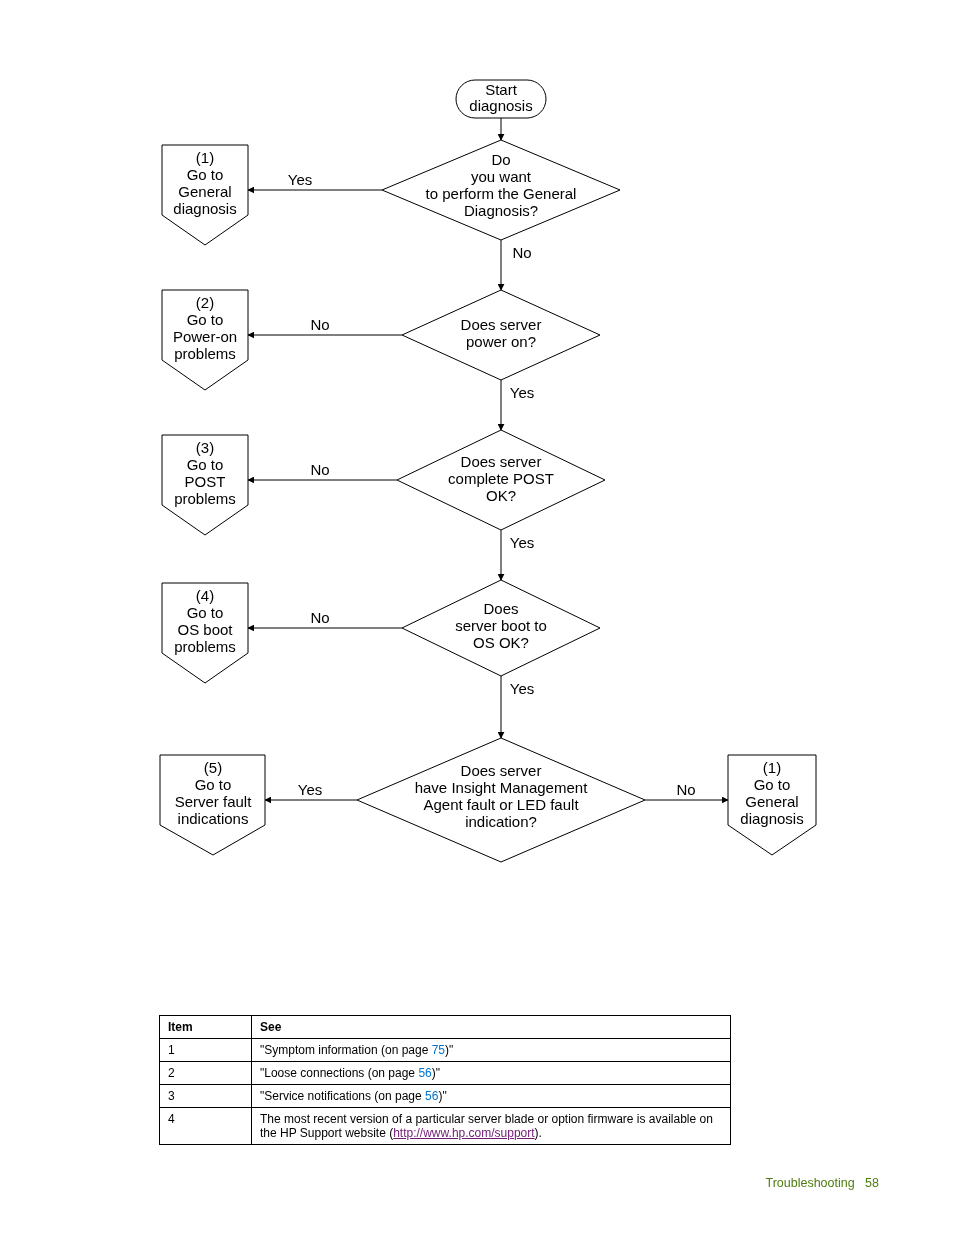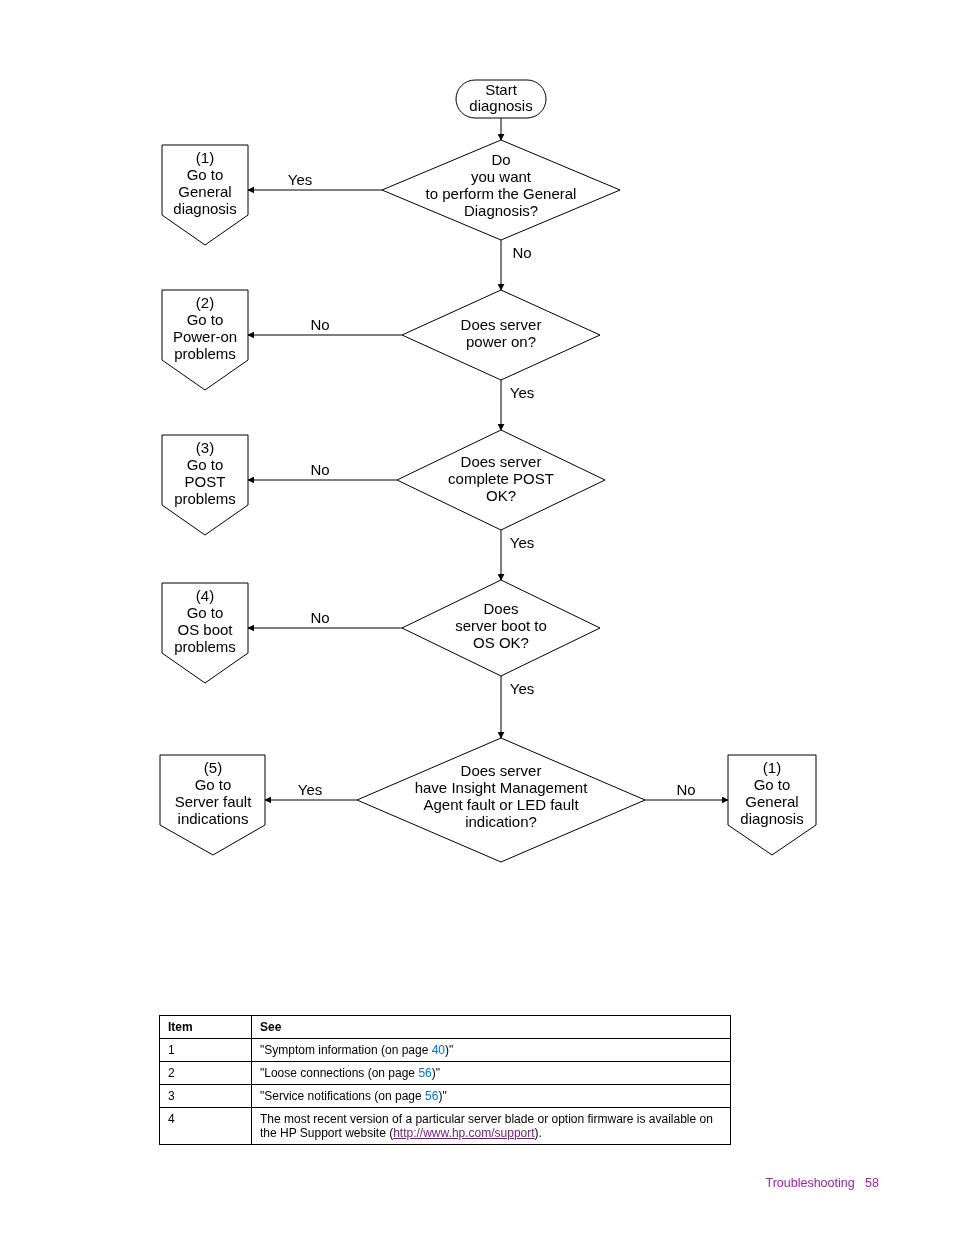--- a/index.html
+++ b/index.html
@@ -6,21 +6,21 @@
   .page{width:954px;height:1235px;position:relative;margin:0 auto;}
   svg{position:absolute;top:0;left:0;}
   .flow-label{font-family:Arial,sans-serif;font-size:15px;text-anchor:middle;}
   .heading{position:absolute;left:85px;top:922px;font-size:30px;font-weight:400;color:#0096d6;font-family:"Futura","Trebuchet MS",Arial,sans-serif;}
   .body-text{position:absolute;left:145px;top:964px;width:740px;font-size:14.5px;line-height:1.35;color:#222;font-family:"Futura","Trebuchet MS",Arial,sans-serif;}
   table.ref{position:absolute;left:145px;top:1015px;border-collapse:collapse;width:572px;font-size:12px;font-family:"Futura","Trebuchet MS",Arial,sans-serif;margin-left:14px;}
   table.ref th,table.ref td{border:1px solid #000;padding:4px 8px;text-align:left;vertical-align:top;}
   table.ref th{font-weight:bold;}
   .link{color:#701a75;text-decoration:underline;}
   .pagelink{color:#0073cf;}
-  .footer{position:absolute;right:75px;bottom:45px;font-size:12.5px;color:#a21caf;font-family:"Futura","Trebuchet MS",Arial,sans-serif;}
+  .footer{position:absolute;right:75px;bottom:45px;font-size:12.5px;color:#4d7c0f;font-family:"Futura","Trebuchet MS",Arial,sans-serif;}
 </style>
 </head>
 <body>
 
 <div class="page">
 
 <svg width="954" height="910" viewBox="0 0 954 910">
   <defs>
     <marker id="arrow" viewBox="0 0 10 10" refX="9" refY="5" markerWidth="7" markerHeight="7" orient="auto-start-reverse">
       <path d="M 0 0 L 10 5 L 0 10 z" fill="#000"></path>
@@ -121,21 +121,21 @@
 
 
 <table class="ref">
   <tbody>
         <tr>
     <th style="width:75px">Item</th>
     <th>See</th>
   </tr>
   <tr>
     <td>1</td>
-    <td><span>"Symptom information (on page </span><span class="pagelink">40</span><span>)"</span></td>
+    <td><span>"Symptom information (on page </span><span class="pagelink">75</span><span>)"</span></td>
   </tr>
   <tr>
     <td>2</td>
     <td><span>"Loose connections (on page </span><span class="pagelink">56</span><span>)"</span></td>
   </tr>
   <tr>
     <td>3</td>
     <td><span>"Service notifications (on page </span><span class="pagelink">56</span><span>)"</span></td>
   </tr>
   <tr>

